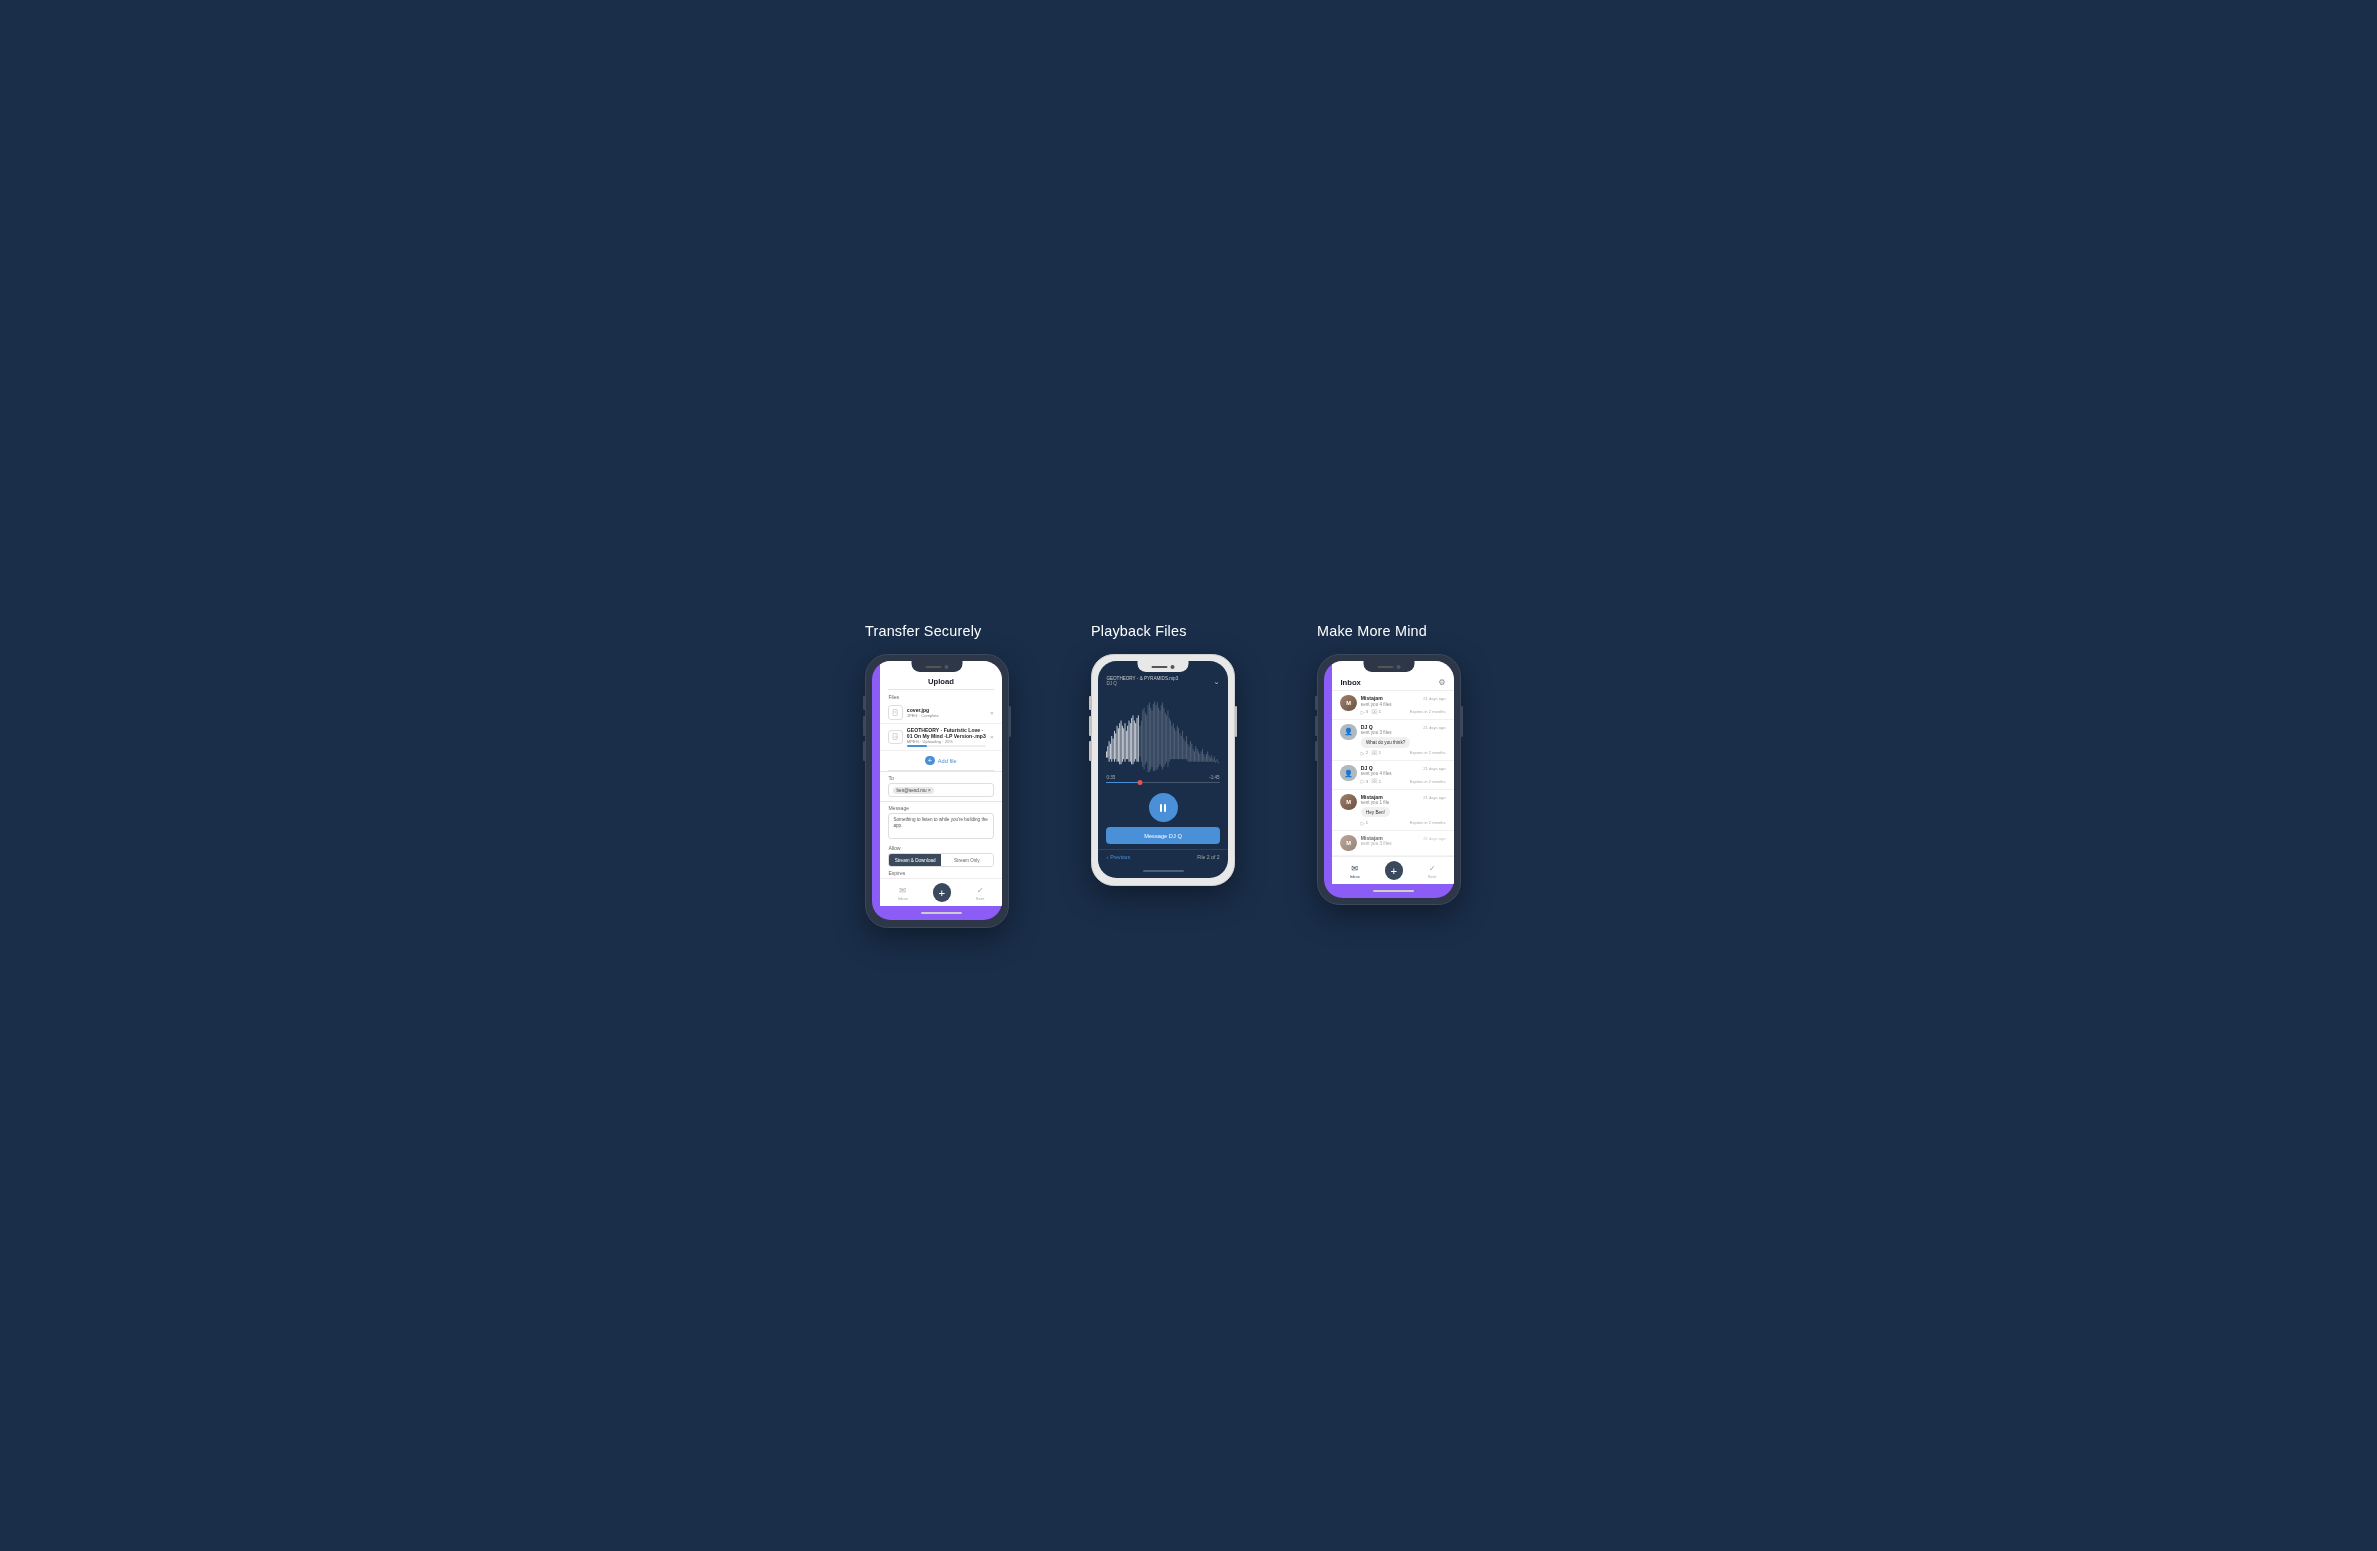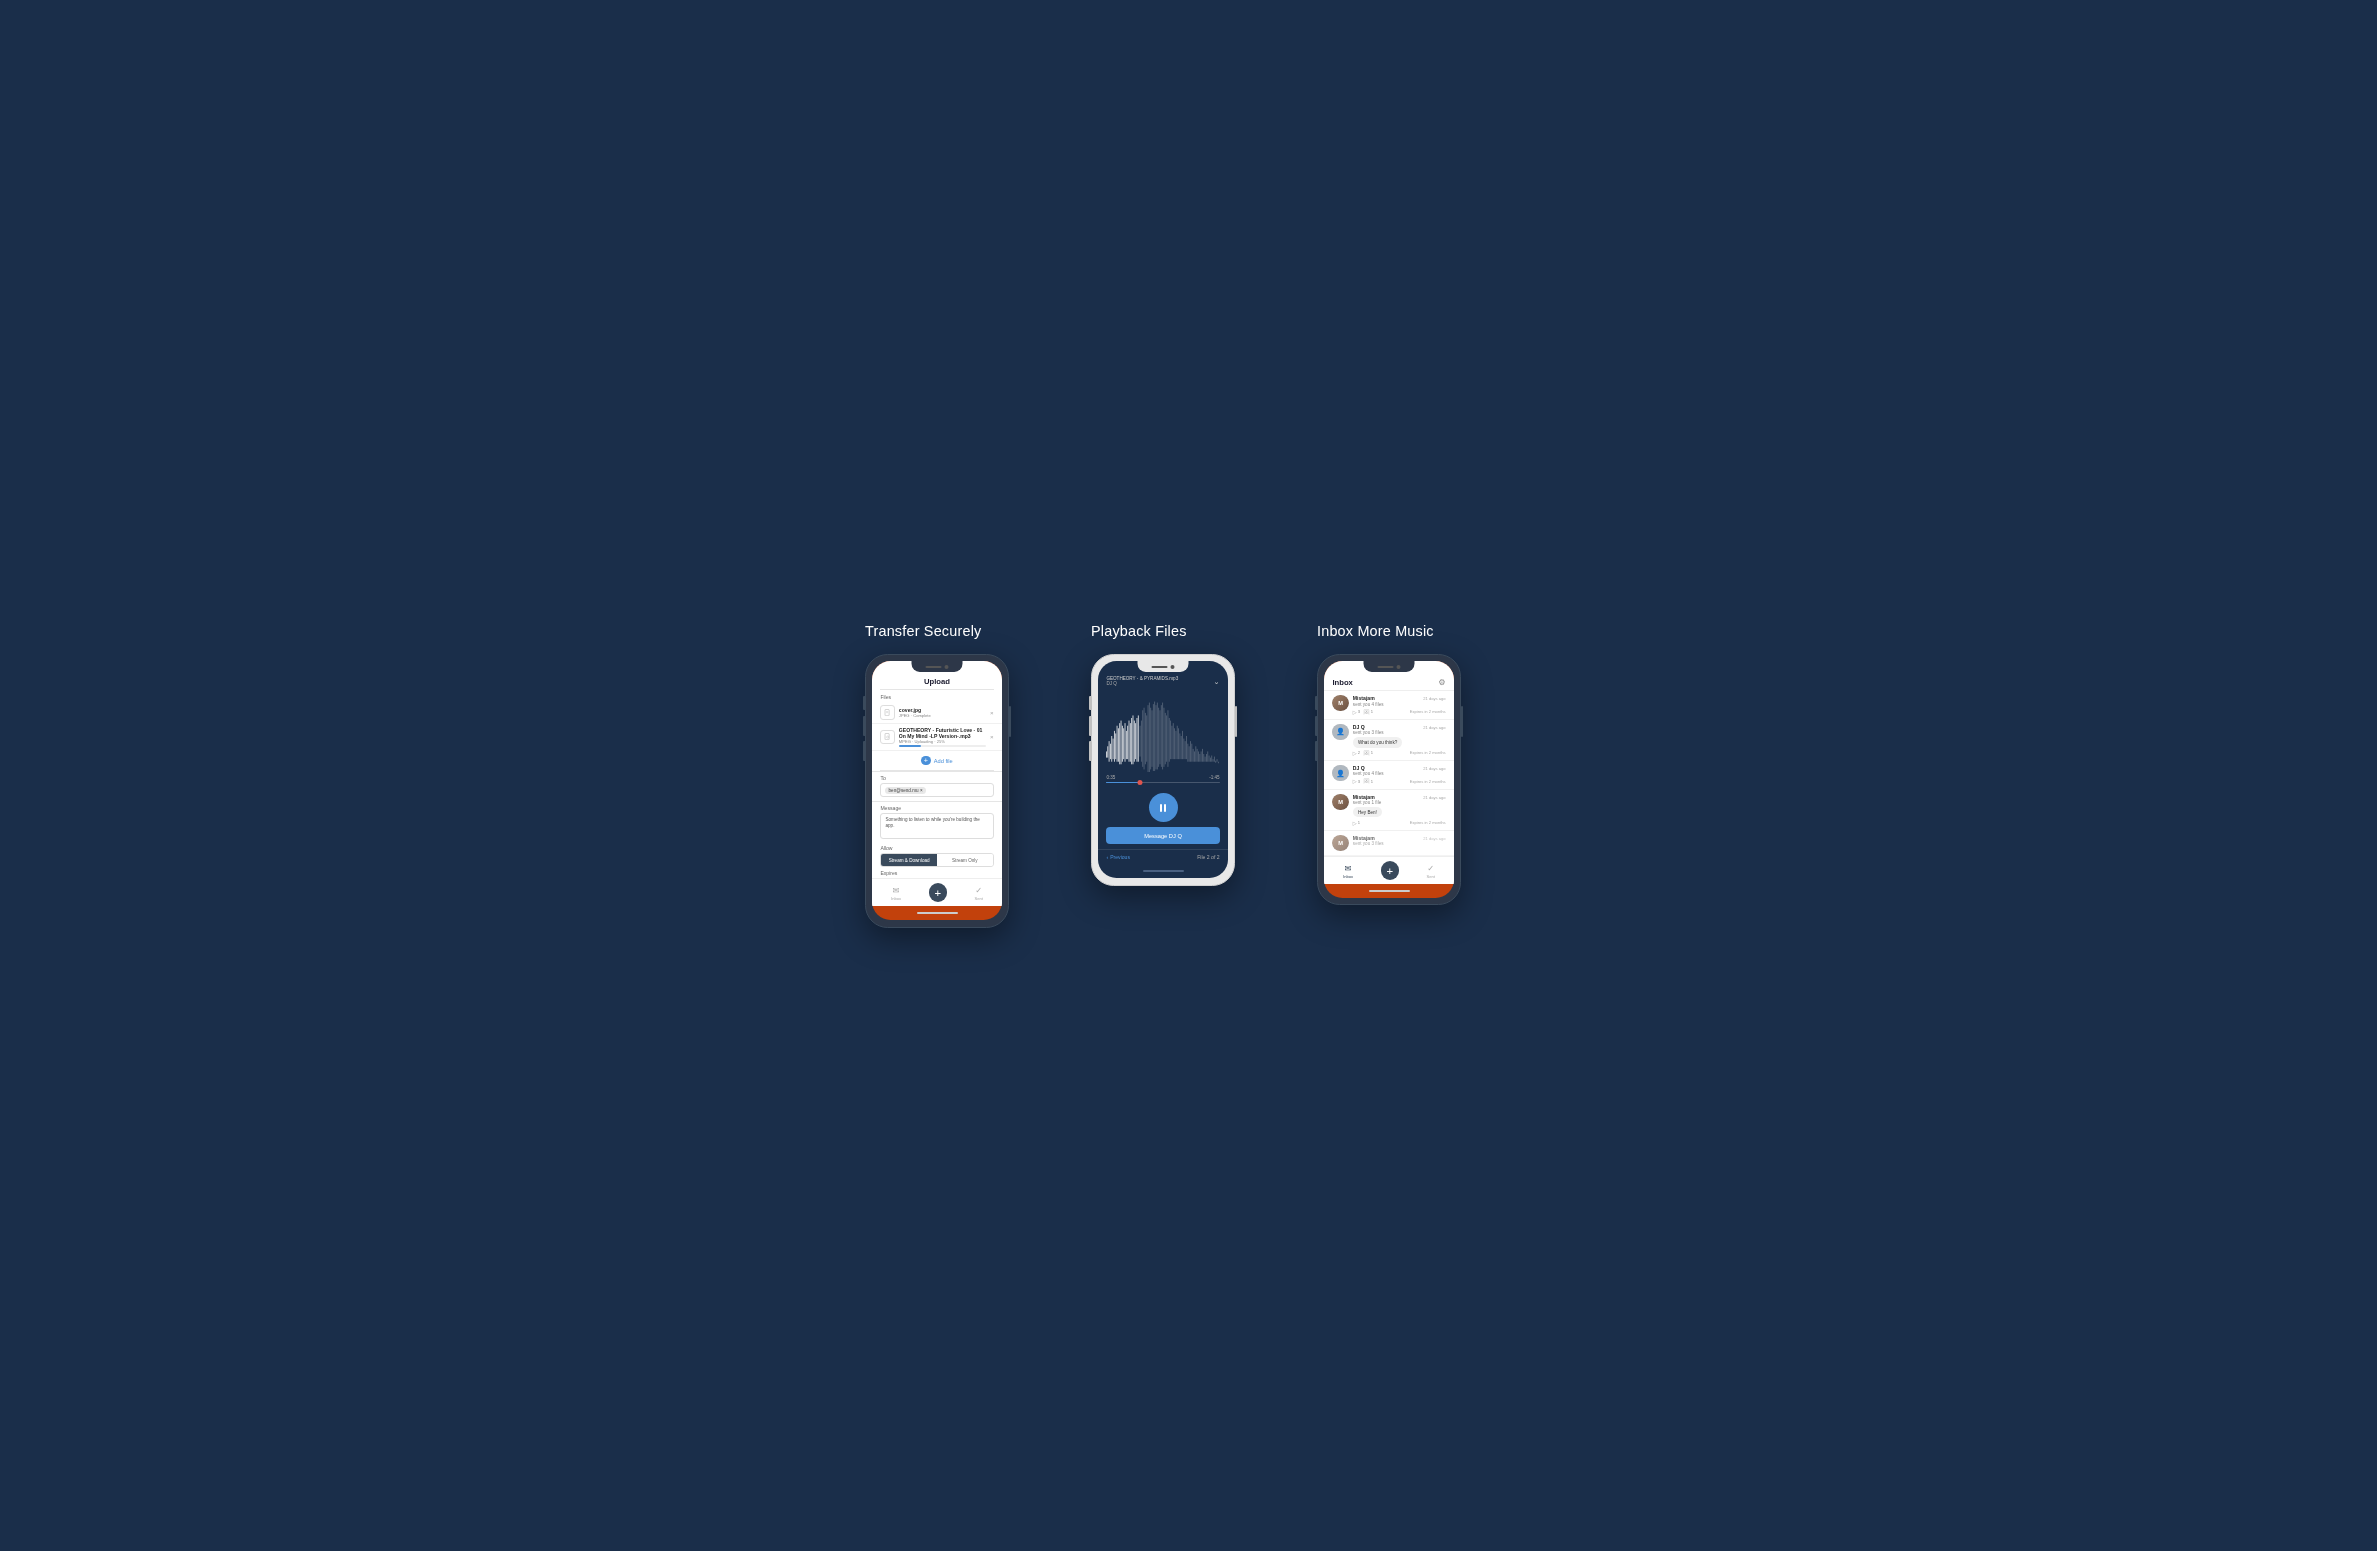--- a/index.html
+++ b/index.html
@@ -58,21 +58,22 @@
     .phone-frame.white-frame {
       background: #e8e8e8;
       border: 1.5px solid #d0d0d0;
     }
     .phone-inner {
       border-radius: 18.5px;
       overflow: hidden;
       position: relative;
     }
     .phone-frame.dark-frame .phone-inner {
-      background: #c2410c;
+      background: #8b5cf6;
+      padding-left: 8px;
     }
     .phone-frame.white-frame .phone-inner {
       background: #1a2e4a;
     }
 
     
     .phone-notch {
       position: absolute;
       top: 0;
       left: 50%;
@@ -800,21 +801,21 @@
 
             <div class="home-indicator">
               <div class="home-indicator-bar" style="background:#4a6080"></div>
             </div>
           </div>
         </div>
       </div>
     </div>
 
     <div class="phone-section">
-      <h2 class="section-title">Inbox More Music</h2>
+      <h2 class="section-title">Make More Mind</h2>
       <div class="phone-frame dark-frame">
         <div class="phone-side-btn btn-left-1"></div>
         <div class="phone-side-btn btn-left-2"></div>
         <div class="phone-side-btn btn-left-3"></div>
         <div class="phone-side-btn btn-right"></div>
         <div class="phone-inner">
           <div class="phone-notch">
             <div class="notch-line"></div>
             <div class="notch-dot"></div>
           </div>

